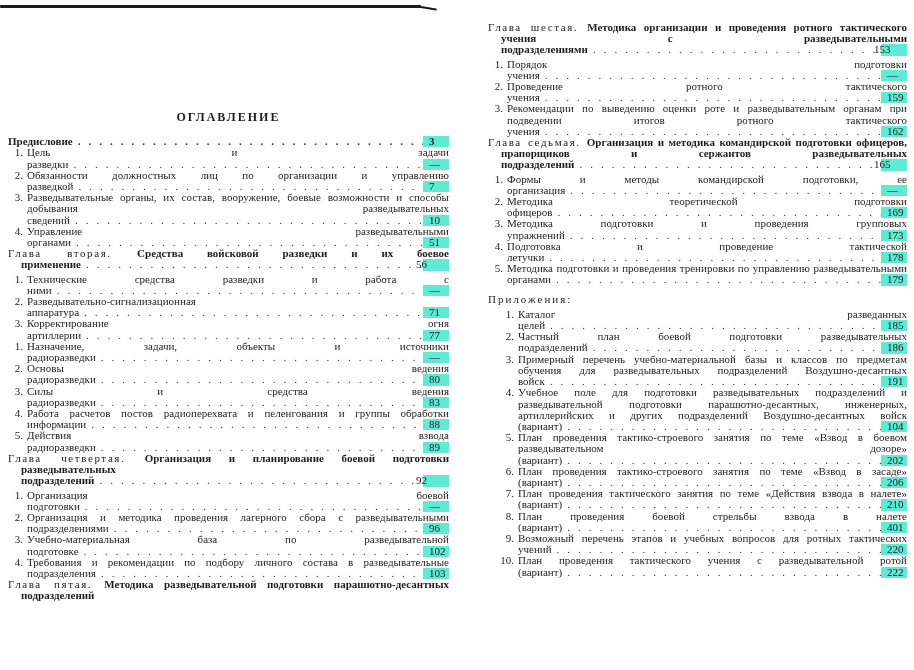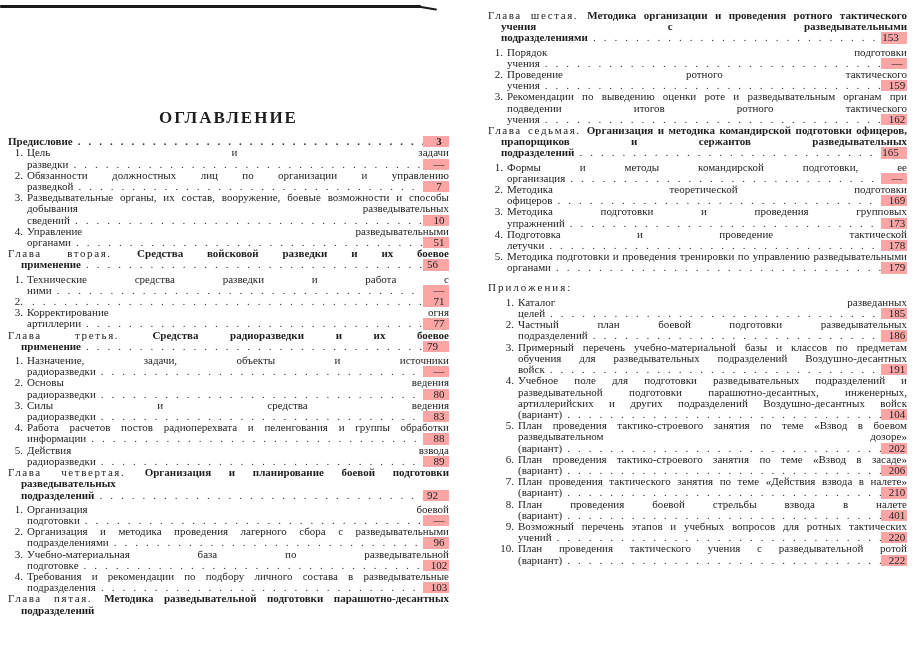--- a/index.html
+++ b/index.html
@@ -45,21 +45,21 @@
   .page {
     position: absolute;
     line-height: 11.2px;
   }
   #page-left  { left: 8px;   top: 112px; width: 441px; }
   #page-right { left: 488px; top: 6px;   width: 419px; }
 
   .toc-heading {
     text-align: center;
     font-weight: bold;
-    font-size: 17px;
+    font-size: 12px;
     letter-spacing: 2px;
     margin: 0 0 13px 0;
   }
 
   .entry { display: flex; }
   .entry .num {
     flex: 0 0 15px;
     text-align: right;
     margin-right: 4px;
     white-space: nowrap;
@@ -77,32 +77,32 @@
     margin-left: 5px;
     color: #2e2e2e;
   }
   .leader::after {
     content: ".........................................................................................";
   }
   .pg {
     position: absolute;
     right: 0;
     bottom: 0;
-    background: #fca5a5;
+    background: #5eead4;
     padding-left: 6px;
     min-width: 20px;
-    text-align: center;
+    text-align: left;
     white-space: nowrap;
   }
 
   .preface { }
   .preface .mid { font-weight: bold; }
 
   .chapter { margin-bottom: 3px; }
-  .chapter:first-child { margin-top: 4px; }
+  .chapter:first-child { margin-top: 16px; }
   .chapter .mid {
     padding-left: 13px;
     text-indent: -13px;
   }
   .chapter .prefix {
     letter-spacing: 1.6px;
     font-weight: normal;
   }
   .chapter .title { font-weight: bold; }
 
@@ -145,29 +145,26 @@
         <div class="entry chapter">
           <div class="mid"><span class="prefix">Глава вторая. </span><span class="title">Средства войсковой разведки и их боевое применение</span><span class="leader"></span><span class="pg">56</span></div>
         </div>
         <div class="items">
           <div class="entry">
             <span class="num">1.</span>
             <div class="mid"><span class="label">Технические средства разведки и работа с ними</span><span class="leader"></span><span class="pg">—</span></div>
           </div>
           <div class="entry">
             <span class="num">2.</span>
-            <div class="mid"><span class="leader"></span><span class="pg">71</span></div>
+            <div class="mid"><span class="label">Разведывательно-сигнализационная аппаратура</span><span class="leader"></span><span class="pg">71</span></div>
           </div>
           <div class="entry">
             <span class="num">3.</span>
             <div class="mid"><span class="label">Корректирование огня артиллерии</span><span class="leader"></span><span class="pg">77</span></div>
           </div>
-        </div>
-        <div class="entry chapter">
-          <div class="mid"><span class="prefix">Глава третья. </span><span class="title">Средства радиоразведки и их боевое применение</span><span class="leader"></span><span class="pg">79</span></div>
         </div>
         <div class="items">
           <div class="entry">
             <span class="num">1.</span>
             <div class="mid"><span class="label">Назначение, задачи, объекты и источники радиоразведки</span><span class="leader"></span><span class="pg">—</span></div>
           </div>
           <div class="entry">
             <span class="num">2.</span>
             <div class="mid"><span class="label">Основы ведения радиоразведки</span><span class="leader"></span><span class="pg">80</span></div>
           </div>

